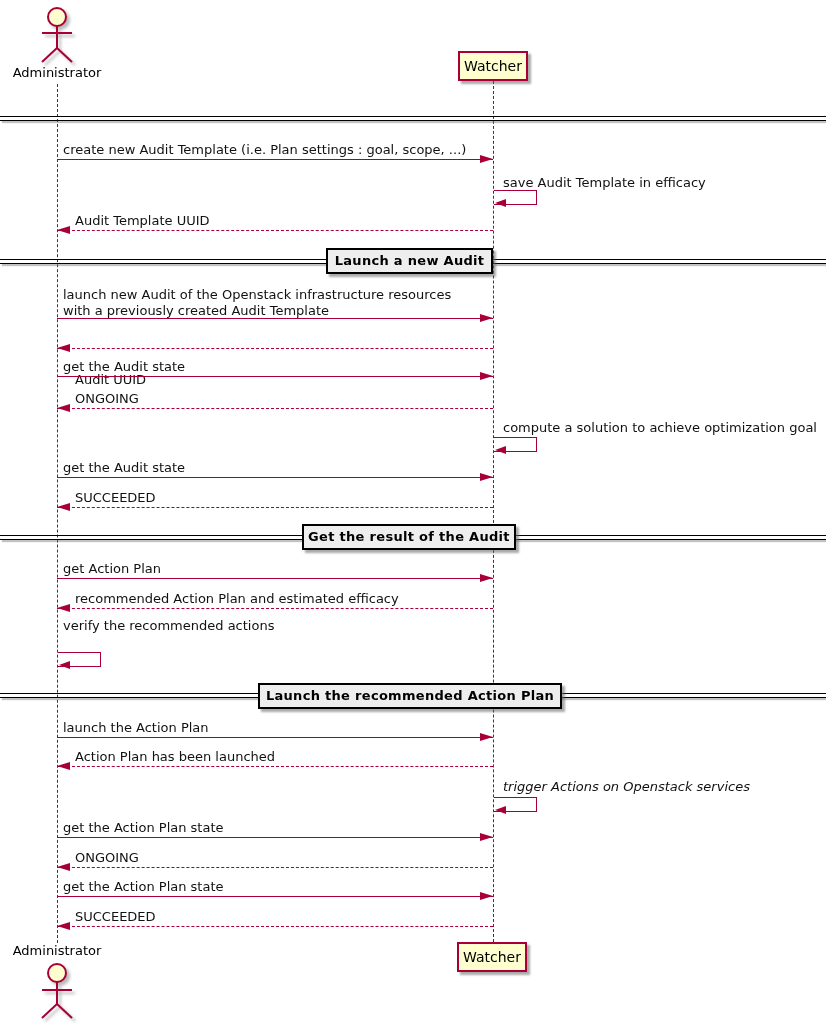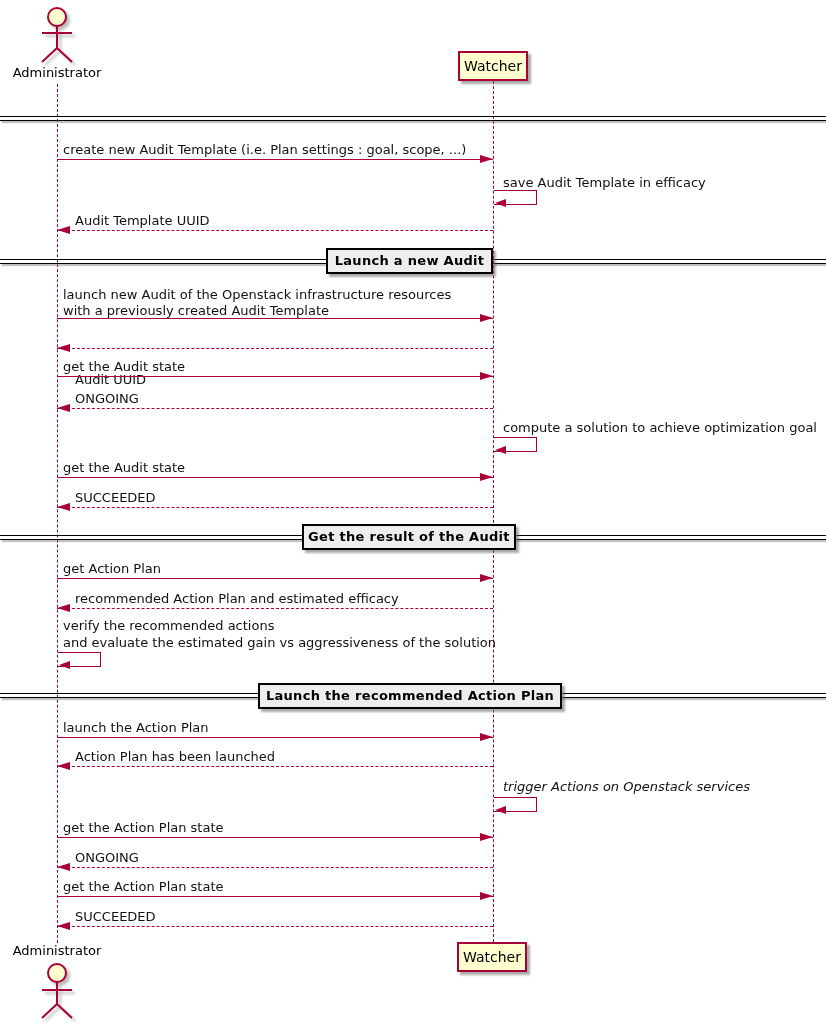--- a/index.html
+++ b/index.html
@@ -97,21 +97,20 @@
 
   <div class="mtext" style="left:63px;top:562px;">get Action Plan</div>
   <div class="line" style="left:57px;top:578px;width:436px;"></div>
   <div class="ah-r" style="left:480px;top:574px;"></div>
 
   <div class="mtext" style="left:75px;top:592px;">recommended Action Plan and estimated efficacy</div>
   <div class="line dash" style="left:57px;top:608px;width:436px;"></div>
   <div class="ah-l" style="left:57px;top:604px;"></div>
 
   <div class="mtext" style="left:63px;top:619px;">verify the recommended actions</div>
-  <div class="mtext" style="left:63px;top:636px;">and evaluate the estimated gain vs aggressiveness of the solution</div>
   <div class="self" style="left:58px;top:652px;"></div>
   <div class="ah-l sm" style="left:59px;top:661px;"></div>
 
   <div class="divline" style="top:693px;"></div>
   <div class="divbox" style="left:258px;top:683px;width:300px;">Launch the recommended Action Plan</div>
 
   <div class="mtext" style="left:63px;top:721px;">launch the Action Plan</div>
   <div class="line" style="left:57px;top:737px;width:436px;"></div>
   <div class="ah-r" style="left:480px;top:733px;"></div>
 

